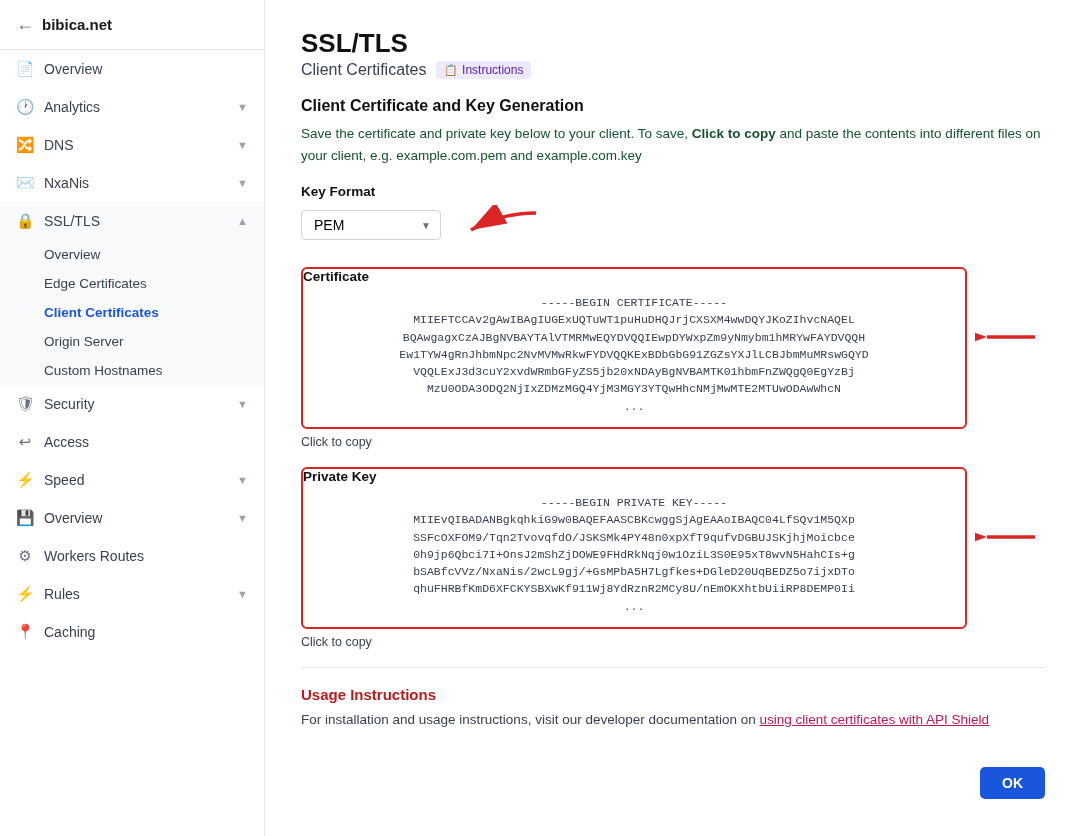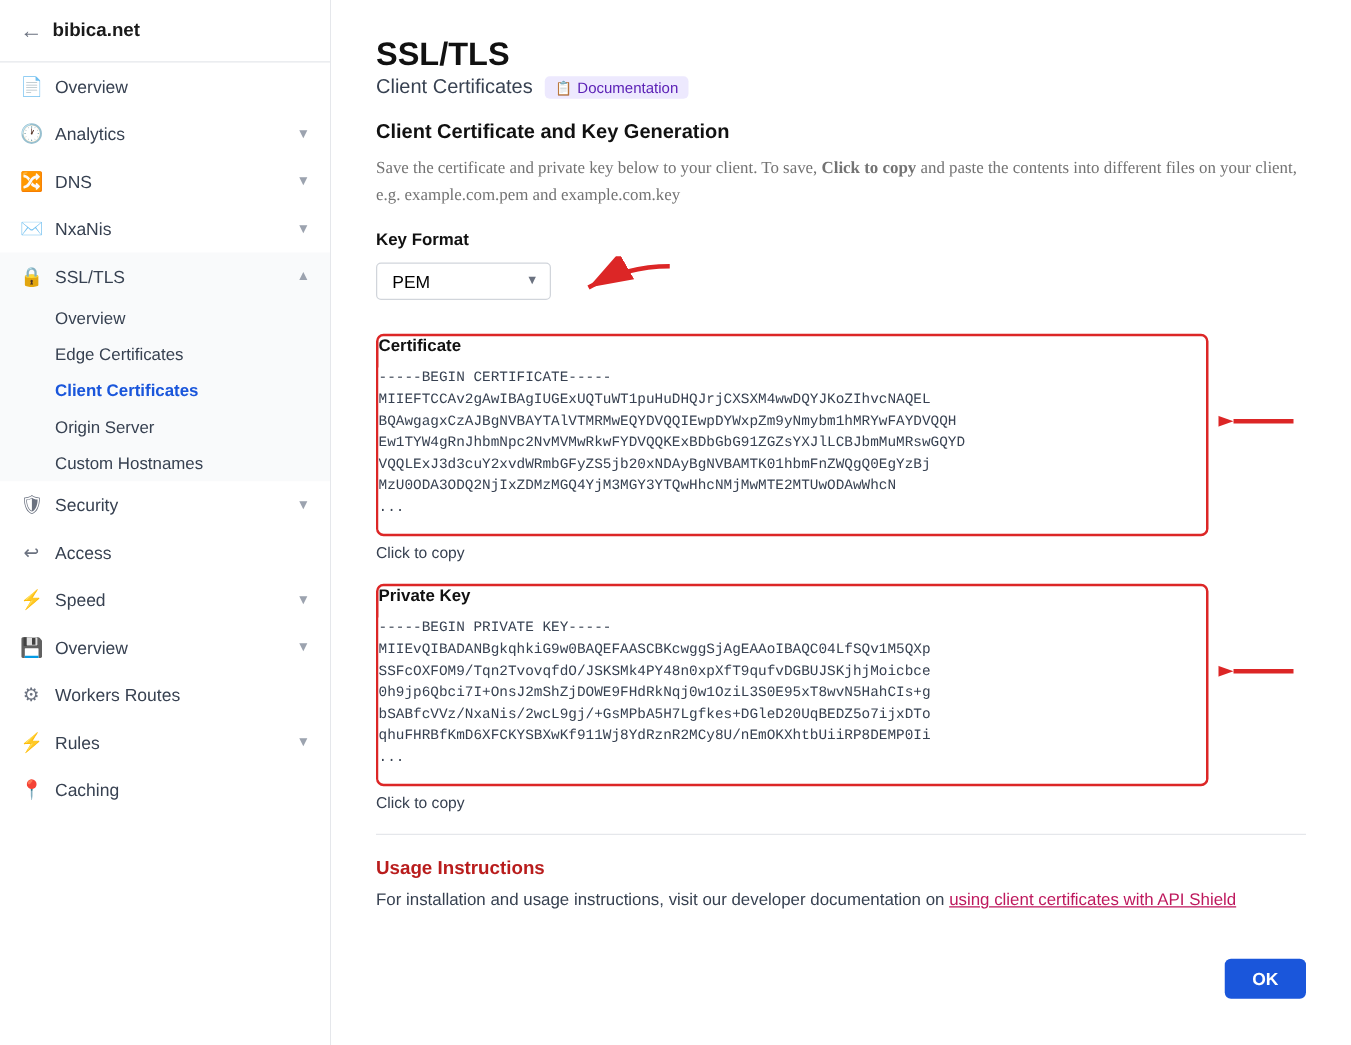--- a/index.html
+++ b/index.html
@@ -22,32 +22,32 @@
     .main { flex: 1; overflow-y: auto; background: #fff; }
     .main-inner { padding: 28px 36px 40px 36px; max-width: 900px; }
 
     .page-title { font-size: 26px; font-weight: 700; color: #111; margin-bottom: 2px; }
     .page-subtitle-row { display: flex; align-items: center; gap: 10px; margin-bottom: 18px; }
     .page-subtitle { font-size: 16px; color: #374151; font-weight: 400; }
     .doc-badge { display: flex; align-items: center; gap: 4px; background: #ede9fe; color: #5b21b6; border-radius: 4px; padding: 2px 8px; font-size: 12px; font-weight: 500; cursor: pointer; }
     .doc-badge-icon { font-size: 11px; }
 
     .section-title { font-size: 16px; font-weight: 700; color: #111; margin-bottom: 8px; }
-    .section-desc { font-size: 13.5px; color: #737373; line-height: 1.6; margin-bottom: 18px; font-family: Liberation Serif, serif; }
+    .section-desc { font-size: 13.5px; color: #14532d; line-height: 1.6; margin-bottom: 18px; }
     .section-desc strong { font-weight: 700; }
 
     .key-format-label { font-size: 13.5px; font-weight: 700; color: #111; margin-bottom: 6px; }
     .key-format-row { display: flex; align-items: center; gap: 16px; margin-bottom: 22px; }
     .key-format-select { padding: 6px 32px 6px 12px; border: 1px solid #d1d5db; border-radius: 4px; font-size: 14px; background: #fff; appearance: none; -webkit-appearance: none; cursor: pointer; min-width: 140px; }
     .select-wrapper { position: relative; display: inline-block; }
     .select-wrapper::after { content: '▼'; position: absolute; right: 10px; top: 50%; transform: translateY(-50%); font-size: 10px; color: #6b7280; pointer-events: none; }
 
     .cert-block { border: 2px solid #dc2626; border-radius: 6px; padding: 0; margin-bottom: 6px; position: relative; }
     .cert-block-title { font-size: 13.5px; font-weight: 700; color: #111; margin-bottom: 10px; }
-    .cert-textarea { width: 100%; height: 130px; font-family: 'Courier New', monospace; font-size: 11.5px; color: #374151; border: none; resize: none; outline: none; background: #fff; line-height: 1.5; overflow-y: auto; }
+    .cert-textarea { width: 100%; height: 130px; font-family: 'Courier New', monospace; font-size: 11.5px; color: #374151; border: none; resize: none; outline: none; background: #fff; line-height: 1.5; overflow-y: auto; text-align: center; }
     .click-to-copy { font-size: 12.5px; color: #374151; margin-bottom: 18px; cursor: pointer; }
 
     .divider { border: none; border-top: 1px solid #e5e7eb; margin: 18px 0; }
 
     .usage-title { font-size: 15px; font-weight: 700; color: #b91c1c; margin-bottom: 6px; }
     .usage-desc { font-size: 13.5px; color: #374151; line-height: 1.6; }
     .usage-link { color: #be185d; text-decoration: underline; cursor: pointer; }
 
     .ok-btn { display: block; margin: 18px 0 0 auto; background: #1a56db; color: #fff; border: none; border-radius: 5px; padding: 8px 22px; font-size: 14px; font-weight: 600; cursor: pointer; }
   </style>
@@ -127,21 +127,21 @@
   </div>
 </nav>
 
 <main class="main">
   <div class="main-inner">
     <div class="page-title">SSL/TLS</div>
     <div class="page-subtitle-row">
       <span class="page-subtitle">Client Certificates</span>
       <span class="doc-badge">
         <span class="doc-badge-icon">📋</span>
-        <span>Documentation</span>
+        <span>Instructions</span>
       </span>
     </div>
 
     <div class="section-title">Client Certificate and Key Generation</div>
     <div class="section-desc">
       <span>Save the certificate and private key below to your client. To save, </span><strong>Click to copy</strong><span> and paste the contents into different files on your client, e.g. example.com.pem and example.com.key</span>
     </div>
 
     <div class="key-format-label">Key Format</div>
     <div class="key-format-row">

